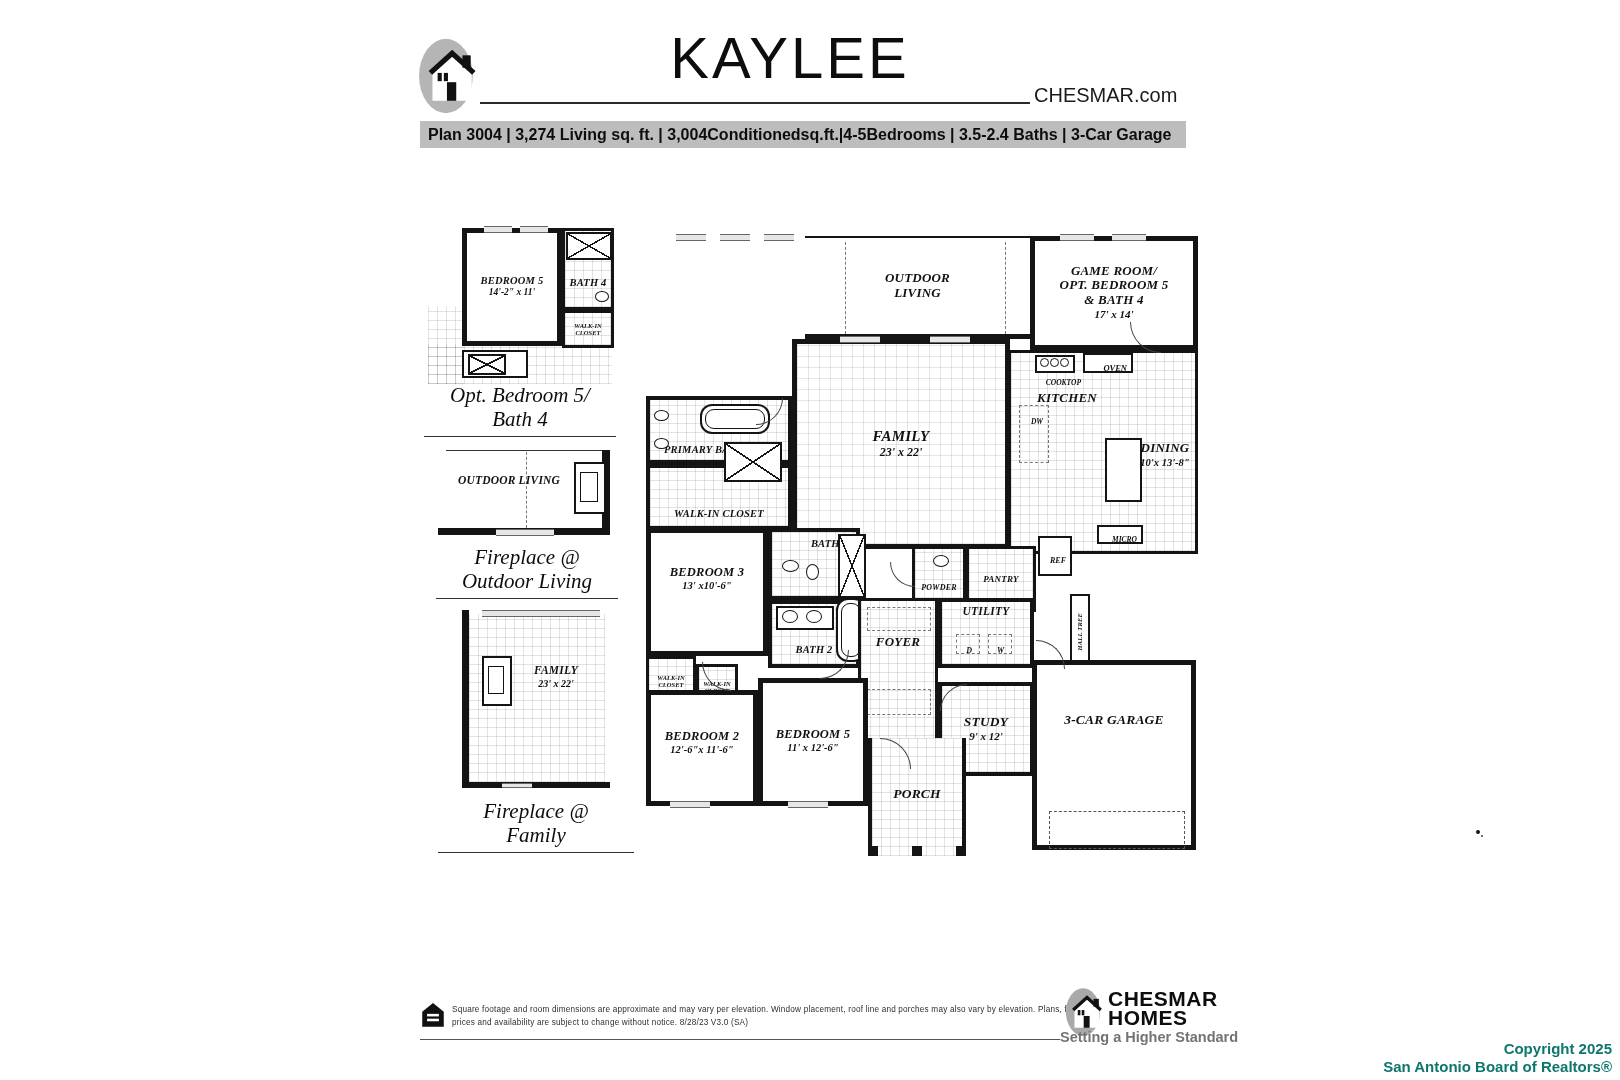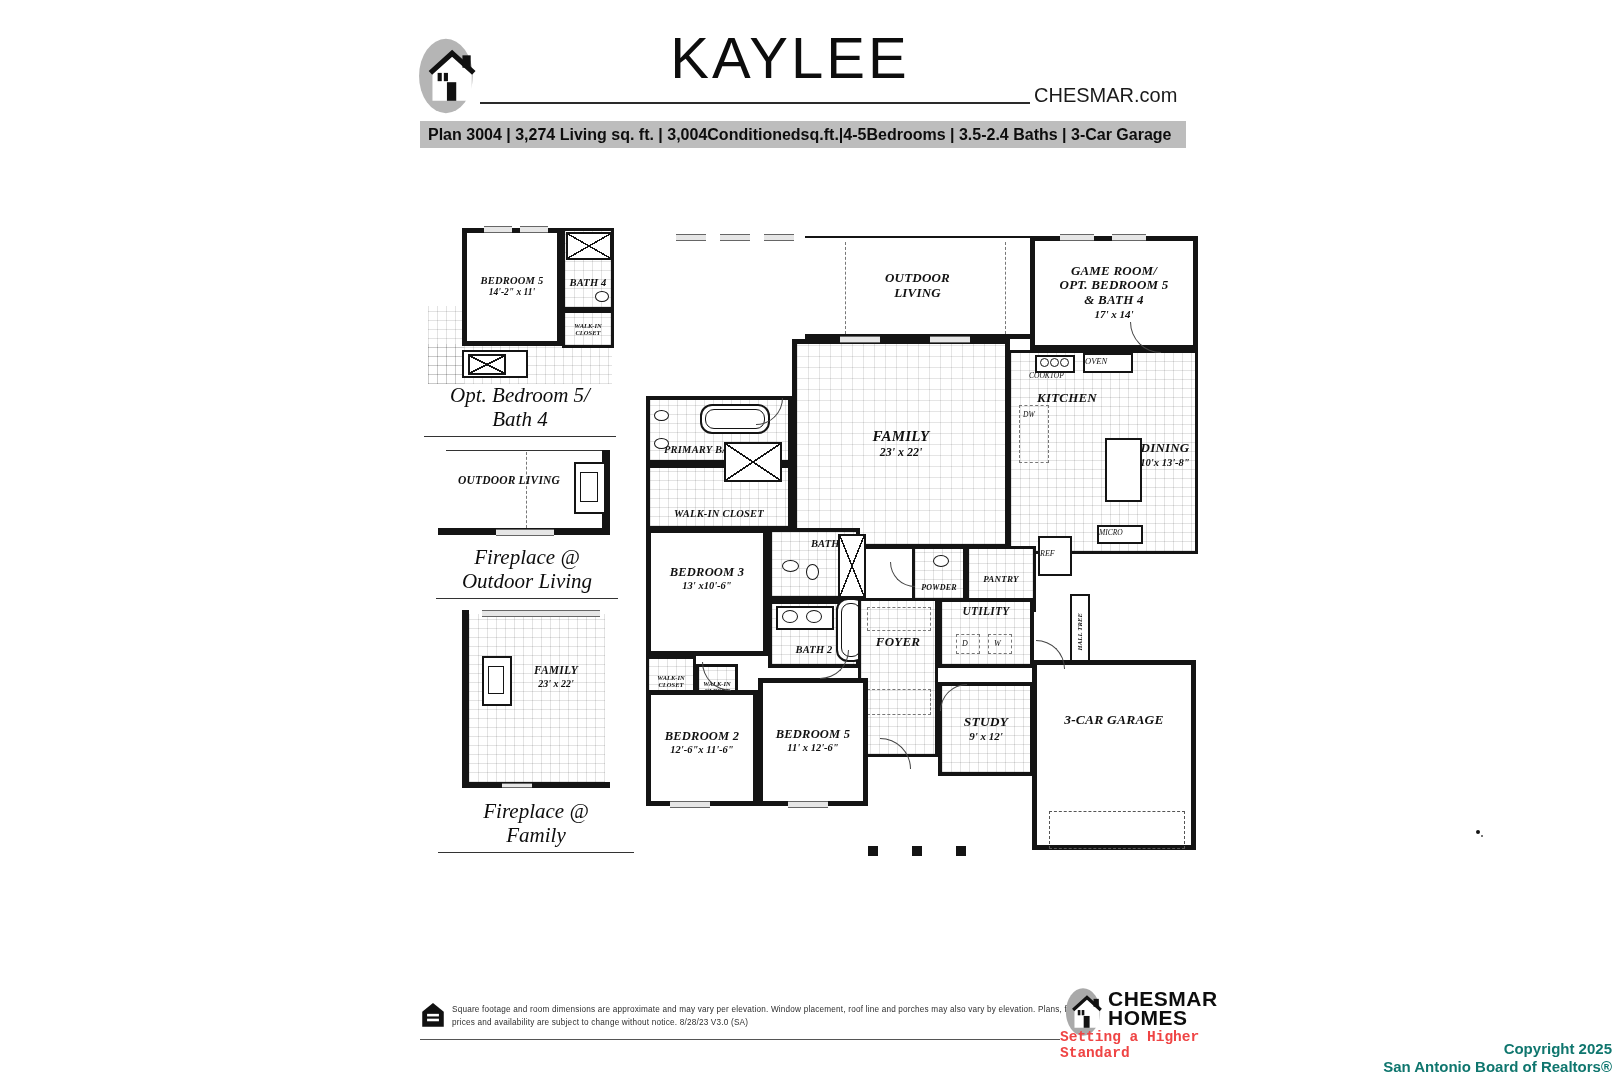--- a/index.html
+++ b/index.html
@@ -24,22 +24,22 @@
      repeating-linear-gradient(90deg, rgba(0,0,0,0.11) 0 1px, transparent 1px 9px);}
   .tileL{background-image:
      repeating-linear-gradient(0deg, rgba(0,0,0,0.10) 0 1px, transparent 1px 11px),
      repeating-linear-gradient(90deg, rgba(0,0,0,0.10) 0 1px, transparent 1px 11px);}
   .rlabel{text-align:center;}
   .rname{font-weight:bold;font-style:italic;font-size:13px;line-height:1.12;letter-spacing:0.2px;}
   .rdims{font-weight:bold;font-style:italic;font-size:11px;line-height:1.35;}
   .sm .rname{font-size:10.5px;} .sm .rdims{font-size:9.5px;}
   .xs .rname{font-size:8px;}
   .tiny .rname{font-size:6.5px;letter-spacing:0;}
-  .fixlabel{position:absolute;font-weight:normal;font-style:italic;font-size:7.5px;line-height:1;
-            text-align:left;color:#111;}
+  .fixlabel{position:absolute;font-weight:bold;font-style:italic;font-size:7.5px;line-height:1;
+            text-align:right;color:#111;margin-top:7px;}
   .lbl{position:absolute;text-align:center;}
   .wall{position:absolute;background:#141414;}
   .thin{position:absolute;border-top:1.5px solid #333;}
   .dashv{position:absolute;border-left:1.5px dashed #777;}
   .dash{position:absolute;border:1.5px dashed #777;background:transparent;}
   .win{position:absolute;background:#e6e6e6;border-top:1px solid #666;border-bottom:1px solid #666;height:5px;}
   .xbox{position:absolute;border:2px solid #141414;background:
      linear-gradient(to top right, transparent calc(50% - 0.7px), #141414 calc(50% - 0.7px) calc(50% + 0.7px), transparent calc(50% + 0.7px)),
      linear-gradient(to bottom right, transparent calc(50% - 0.7px), #141414 calc(50% - 0.7px) calc(50% + 0.7px), transparent calc(50% + 0.7px)),#fff;}
   .solidbox{position:absolute;border:2px solid #141414;background:#fff;}
@@ -55,22 +55,22 @@
   
   .caption{position:absolute;text-align:center;font-style:italic;font-size:21px;line-height:1.12;
            color:#0d0d0d;padding-bottom:5px;border-bottom:1.5px solid #333;}
   .caption div{white-space:nowrap;}
   
   .disclaimer{position:absolute;left:452px;top:1003px;font-family:"Liberation Sans",sans-serif;
               font-size:8.2px;letter-spacing:0.2px;line-height:13px;color:#2e2e2e;}
   .disclaimer div{white-space:nowrap;}
   .brandtxt{position:absolute;left:1108px;top:989px;font-family:"Liberation Sans",sans-serif;
             font-weight:bold;font-size:21px;line-height:19px;letter-spacing:0.5px;color:#0d0d0d;}
-  .tagline{position:absolute;left:1060px;top:1029px;width:185px;font-family:Liberation Mono, monospace;
-           font-weight:bold;font-size:14.5px;color:#ef4444;}
+  .tagline{position:absolute;left:1060px;top:1029px;width:185px;font-family:Liberation Sans, sans-serif;
+           font-weight:bold;font-size:14.5px;color:#737373;}
   .copyright{position:absolute;left:1200px;top:1040px;width:412px;text-align:right;
              font-family:"Liberation Sans",sans-serif;font-weight:bold;font-size:15px;line-height:18px;
              color:#0f766e;text-shadow:-1px -1px 0 #fff,1px -1px 0 #fff,-1px 1px 0 #fff,1px 1px 0 #fff;}
 </style>
 </head>
 <body>
 
 <svg class="abs" style="left:418px;top:36px;" width="62" height="80" viewBox="0 0 60 76">
   <ellipse cx="27" cy="38" rx="26" ry="36" fill="#b5b5b5"></ellipse>
   <path d="M14 34 L33 17 L52 34 V62 H14 Z" fill="#fff"></path>
@@ -311,20 +311,25 @@
     </div>
   </div>
 
   <div class="room b5" style="left:118px;top:446px;width:110px;height:128px;align-items:flex-start;">
     <div class="rlabel" style="margin-top:44px;">
       <div class="rname" style="font-size:12.5px;">BEDROOM 5</div>
       <div class="rdims" style="font-size:10.5px;">11' x 12'-6"</div>
     </div>
   </div>
 
+  <div class="room tile" style="left:228px;top:506px;width:98px;height:118px;border-width:0 4px 0 4px;align-items:flex-start;">
+    <div class="rlabel" style="margin-top:48px;">
+        <div class="rname" style="font-size:13.5px;">PORCH</div>
+      </div>
+  </div>
   <div class="wall" style="left:228px;top:614px;width:10px;height:10px;"></div>
   <div class="wall" style="left:272px;top:614px;width:10px;height:10px;"></div>
   <div class="wall" style="left:316px;top:614px;width:10px;height:10px;"></div>
 
   <div class="win" style="left:36px;top:2px;width:30px;"></div>
   <div class="win" style="left:80px;top:2px;width:30px;"></div>
   <div class="win" style="left:124px;top:2px;width:30px;"></div>
   <div class="win" style="left:420px;top:2px;width:34px;"></div>
   <div class="win" style="left:472px;top:2px;width:34px;"></div>
   <div class="win" style="left:200px;top:104px;width:40px;"></div>

